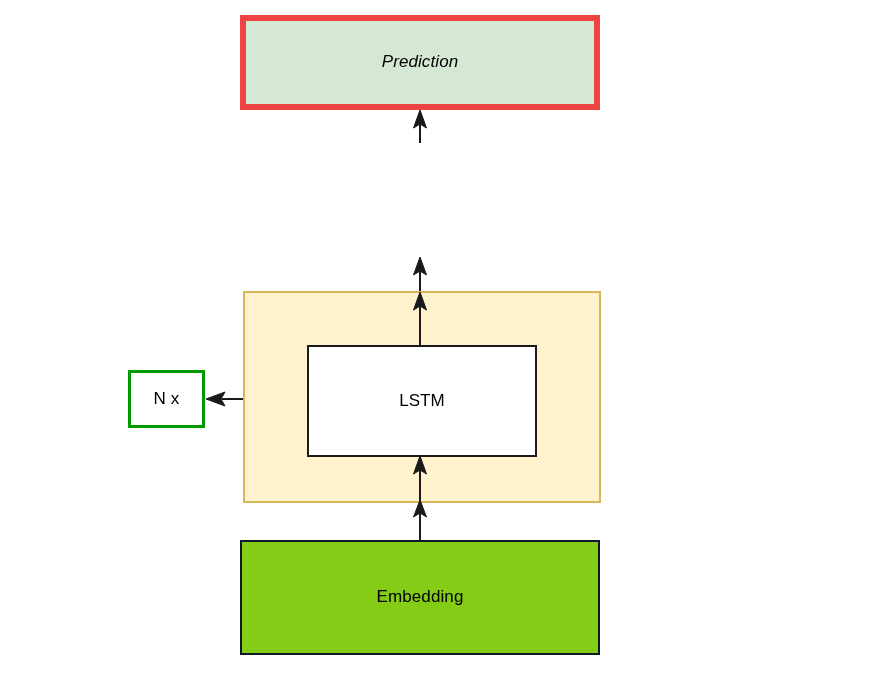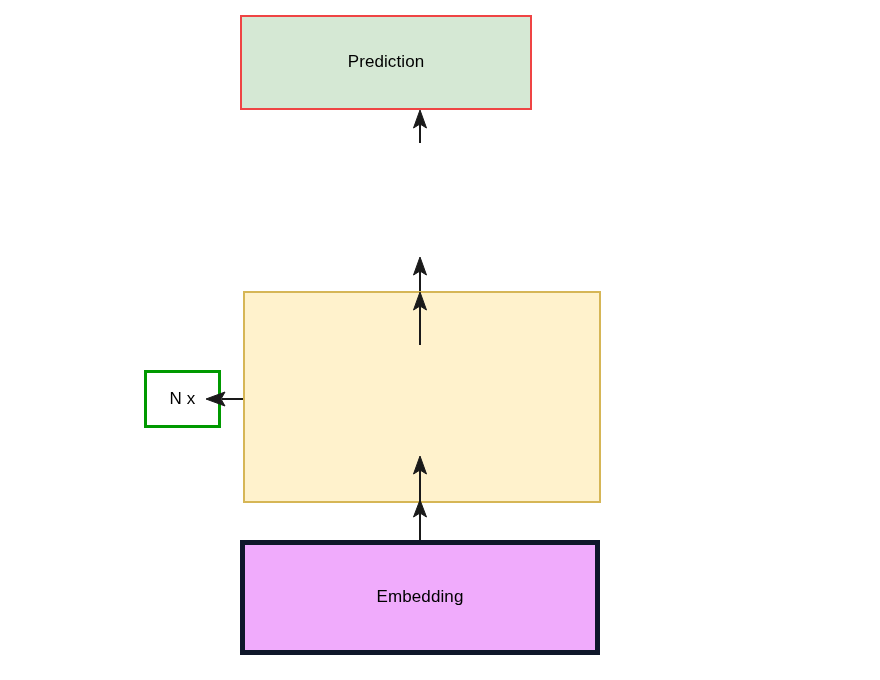--- a/index.html
+++ b/index.html
@@ -27,24 +27,25 @@
     font-size: 17px;
     line-height: 1.2;
     color: #000000;
     letter-spacing: 0.1px;
     text-align: center;
   }
   
   #node-prediction {
     left: 240px;
     top: 15px;
-    width: 292px;
+    width: 360px;
     height: 95px;
     background: #d5e8d4;
-    border: 2px solid #ef4444;
+    border: 6px solid #ef4444;
+    font-style: italic;
   }
   #node-fully-connected {
     left: 240px;
     top: 143px;
     width: 360px;
     height: 115px;
     background: #f8cecc;
     border: 2px solid #b85450;
   }
   #node-lstm-group {
@@ -58,35 +59,35 @@
   }
   #node-lstm {
     left: 307px;
     top: 345px;
     width: 230px;
     height: 112px;
     background: #ffffff;
     border: 2px solid #1a1a1a;
   }
   #node-nx {
-    left: 144px;
+    left: 128px;
     top: 370px;
     width: 77px;
     height: 58px;
     background: #ffffff;
     border: 3px solid #009900;
     font-size: 17px;
   }
   #node-embedding {
     left: 240px;
     top: 540px;
     width: 360px;
     height: 115px;
-    background: #f0abfc;
-    border: 5px solid #0f172a;
+    background: #84cc16;
+    border: 2px solid #0f172a;
   }
   
   .edge {
     position: absolute;
     overflow: visible;
   }
   .edge svg {
     display: block;
     overflow: visible;
   }
@@ -107,20 +108,23 @@
 
 <div id="canvas">
 
   <div class="node" id="node-prediction">
     <span>Prediction</span>
   </div>
 
 
   <div class="node" id="node-lstm-group"></div>
 
+  <div class="node" id="node-lstm">
+    <span>LSTM</span>
+  </div>
 
   <div class="node" id="node-nx">
     <span>N x</span>
   </div>
 
   <div class="node" id="node-embedding">
     <span>Embedding</span>
   </div>
 
   <div class="edge" style="left:0; top:0; width:880px; height:680px;">

